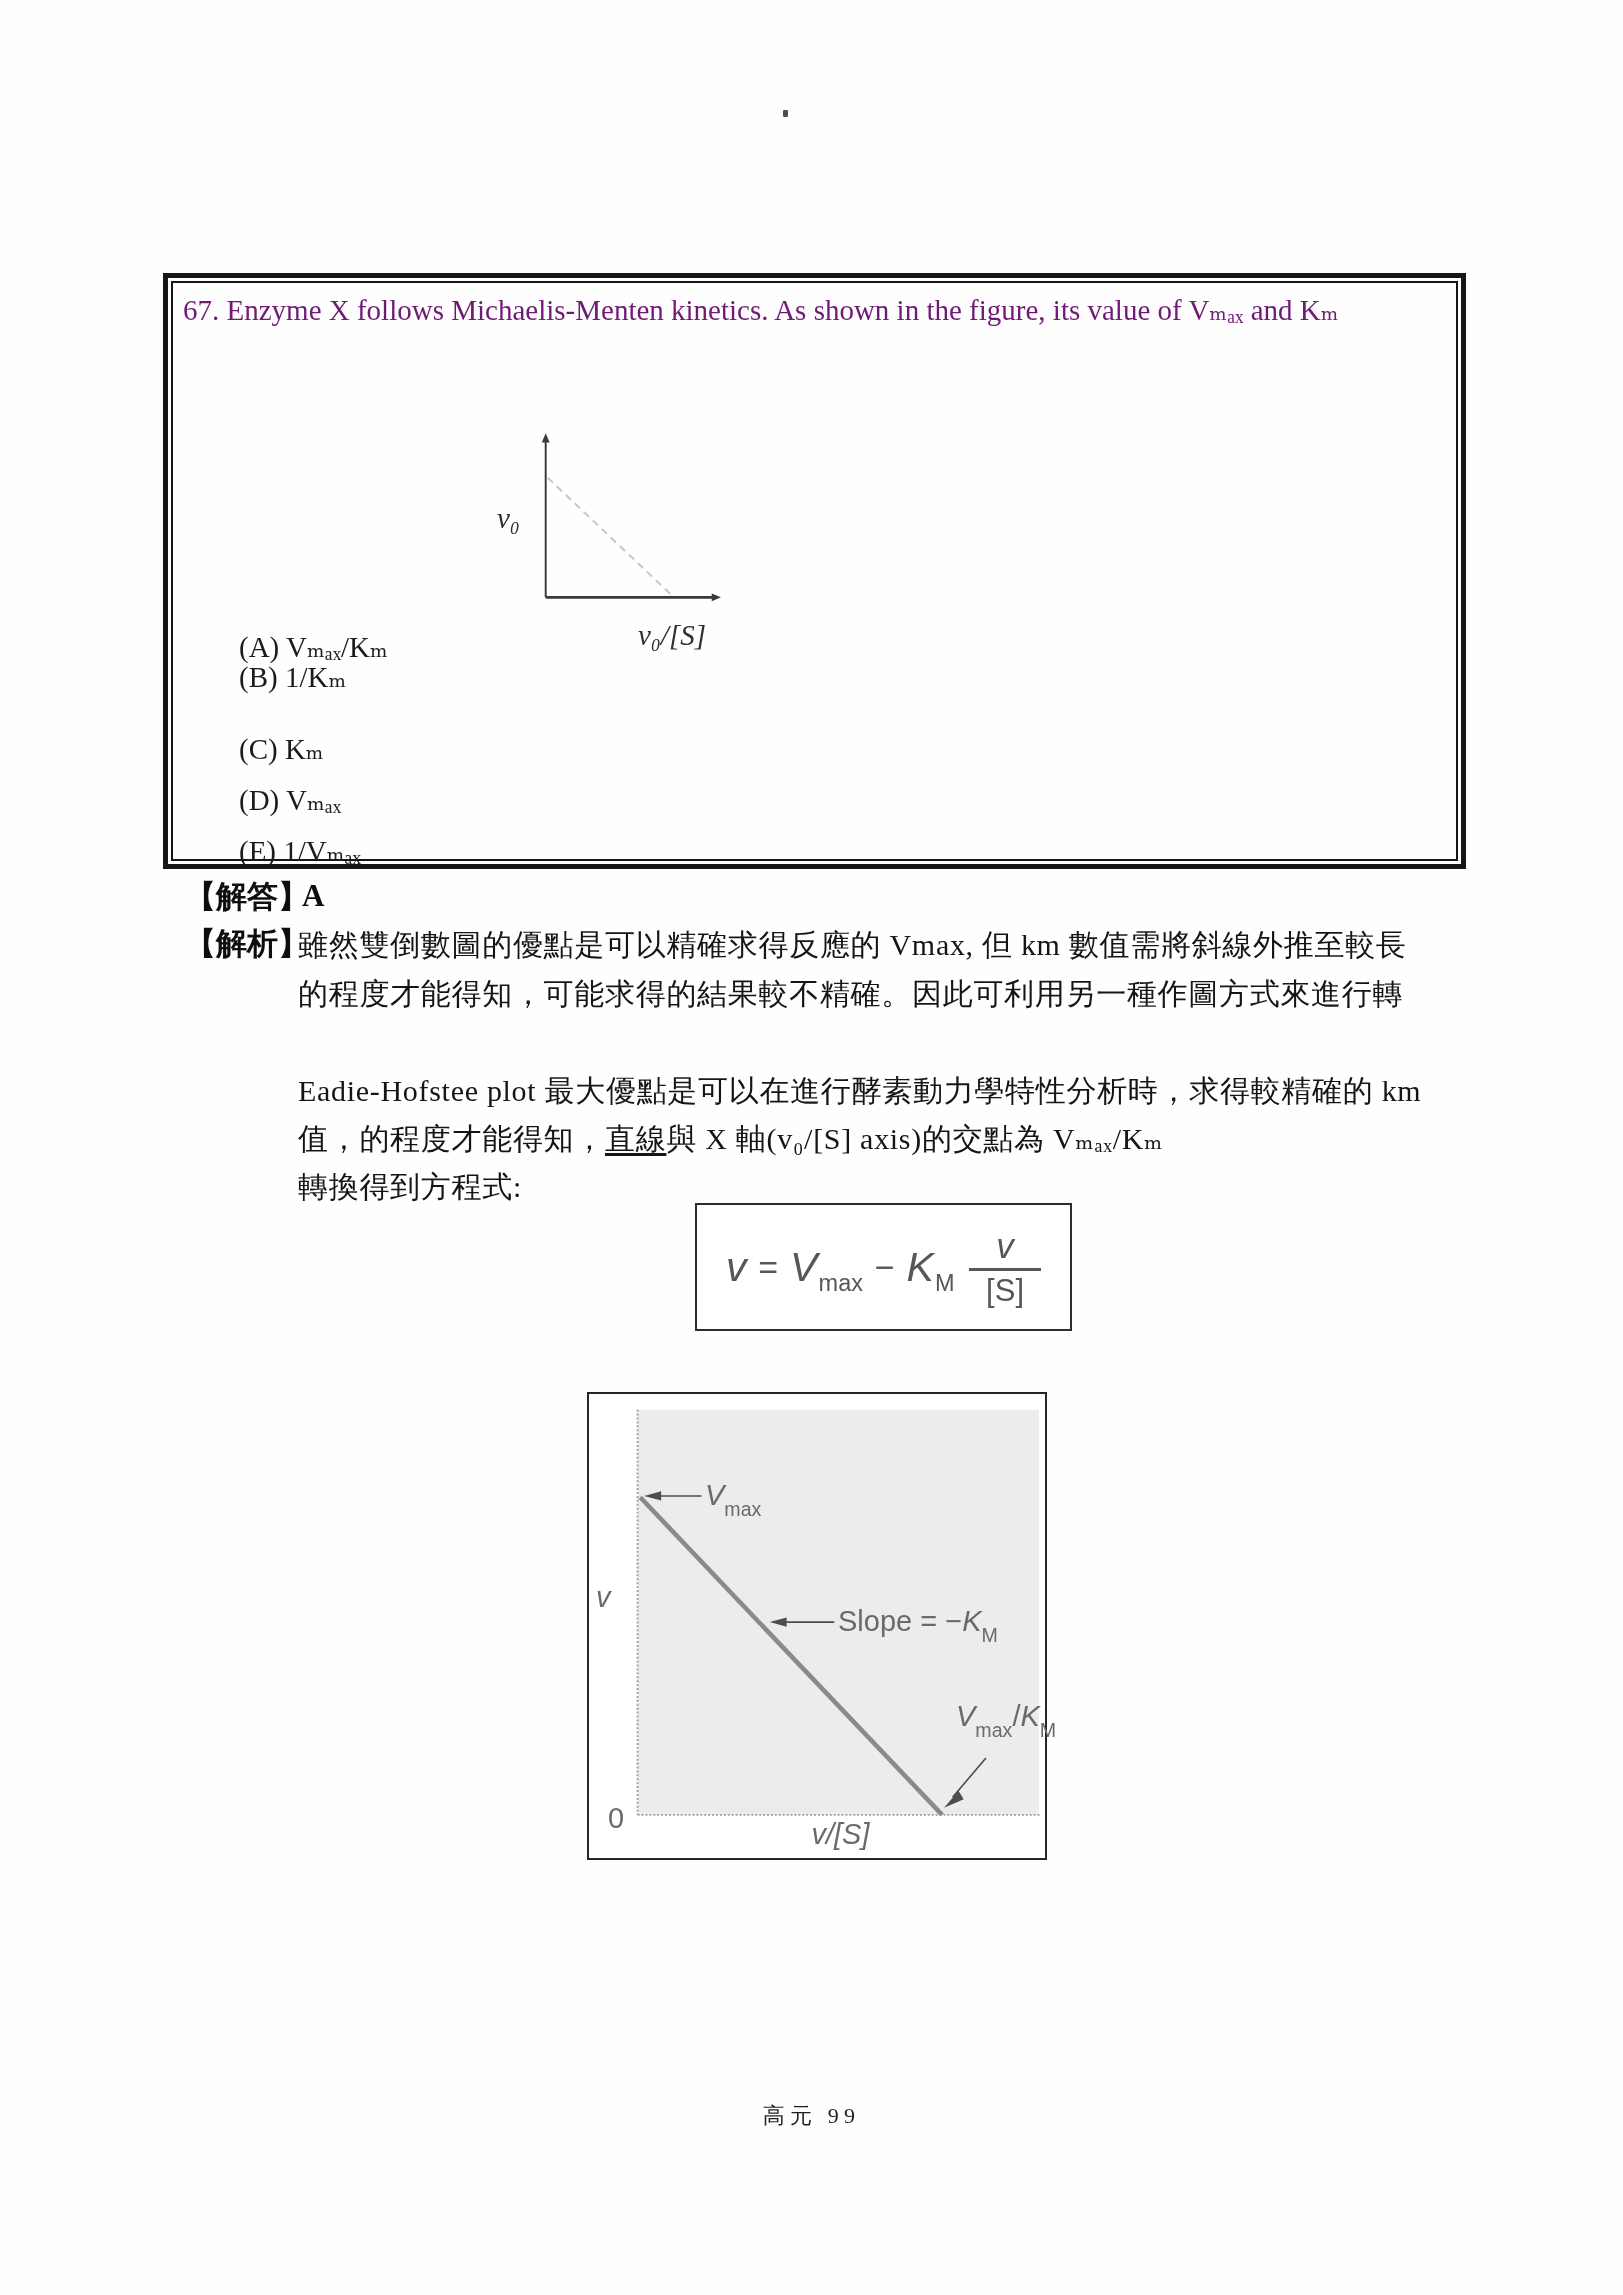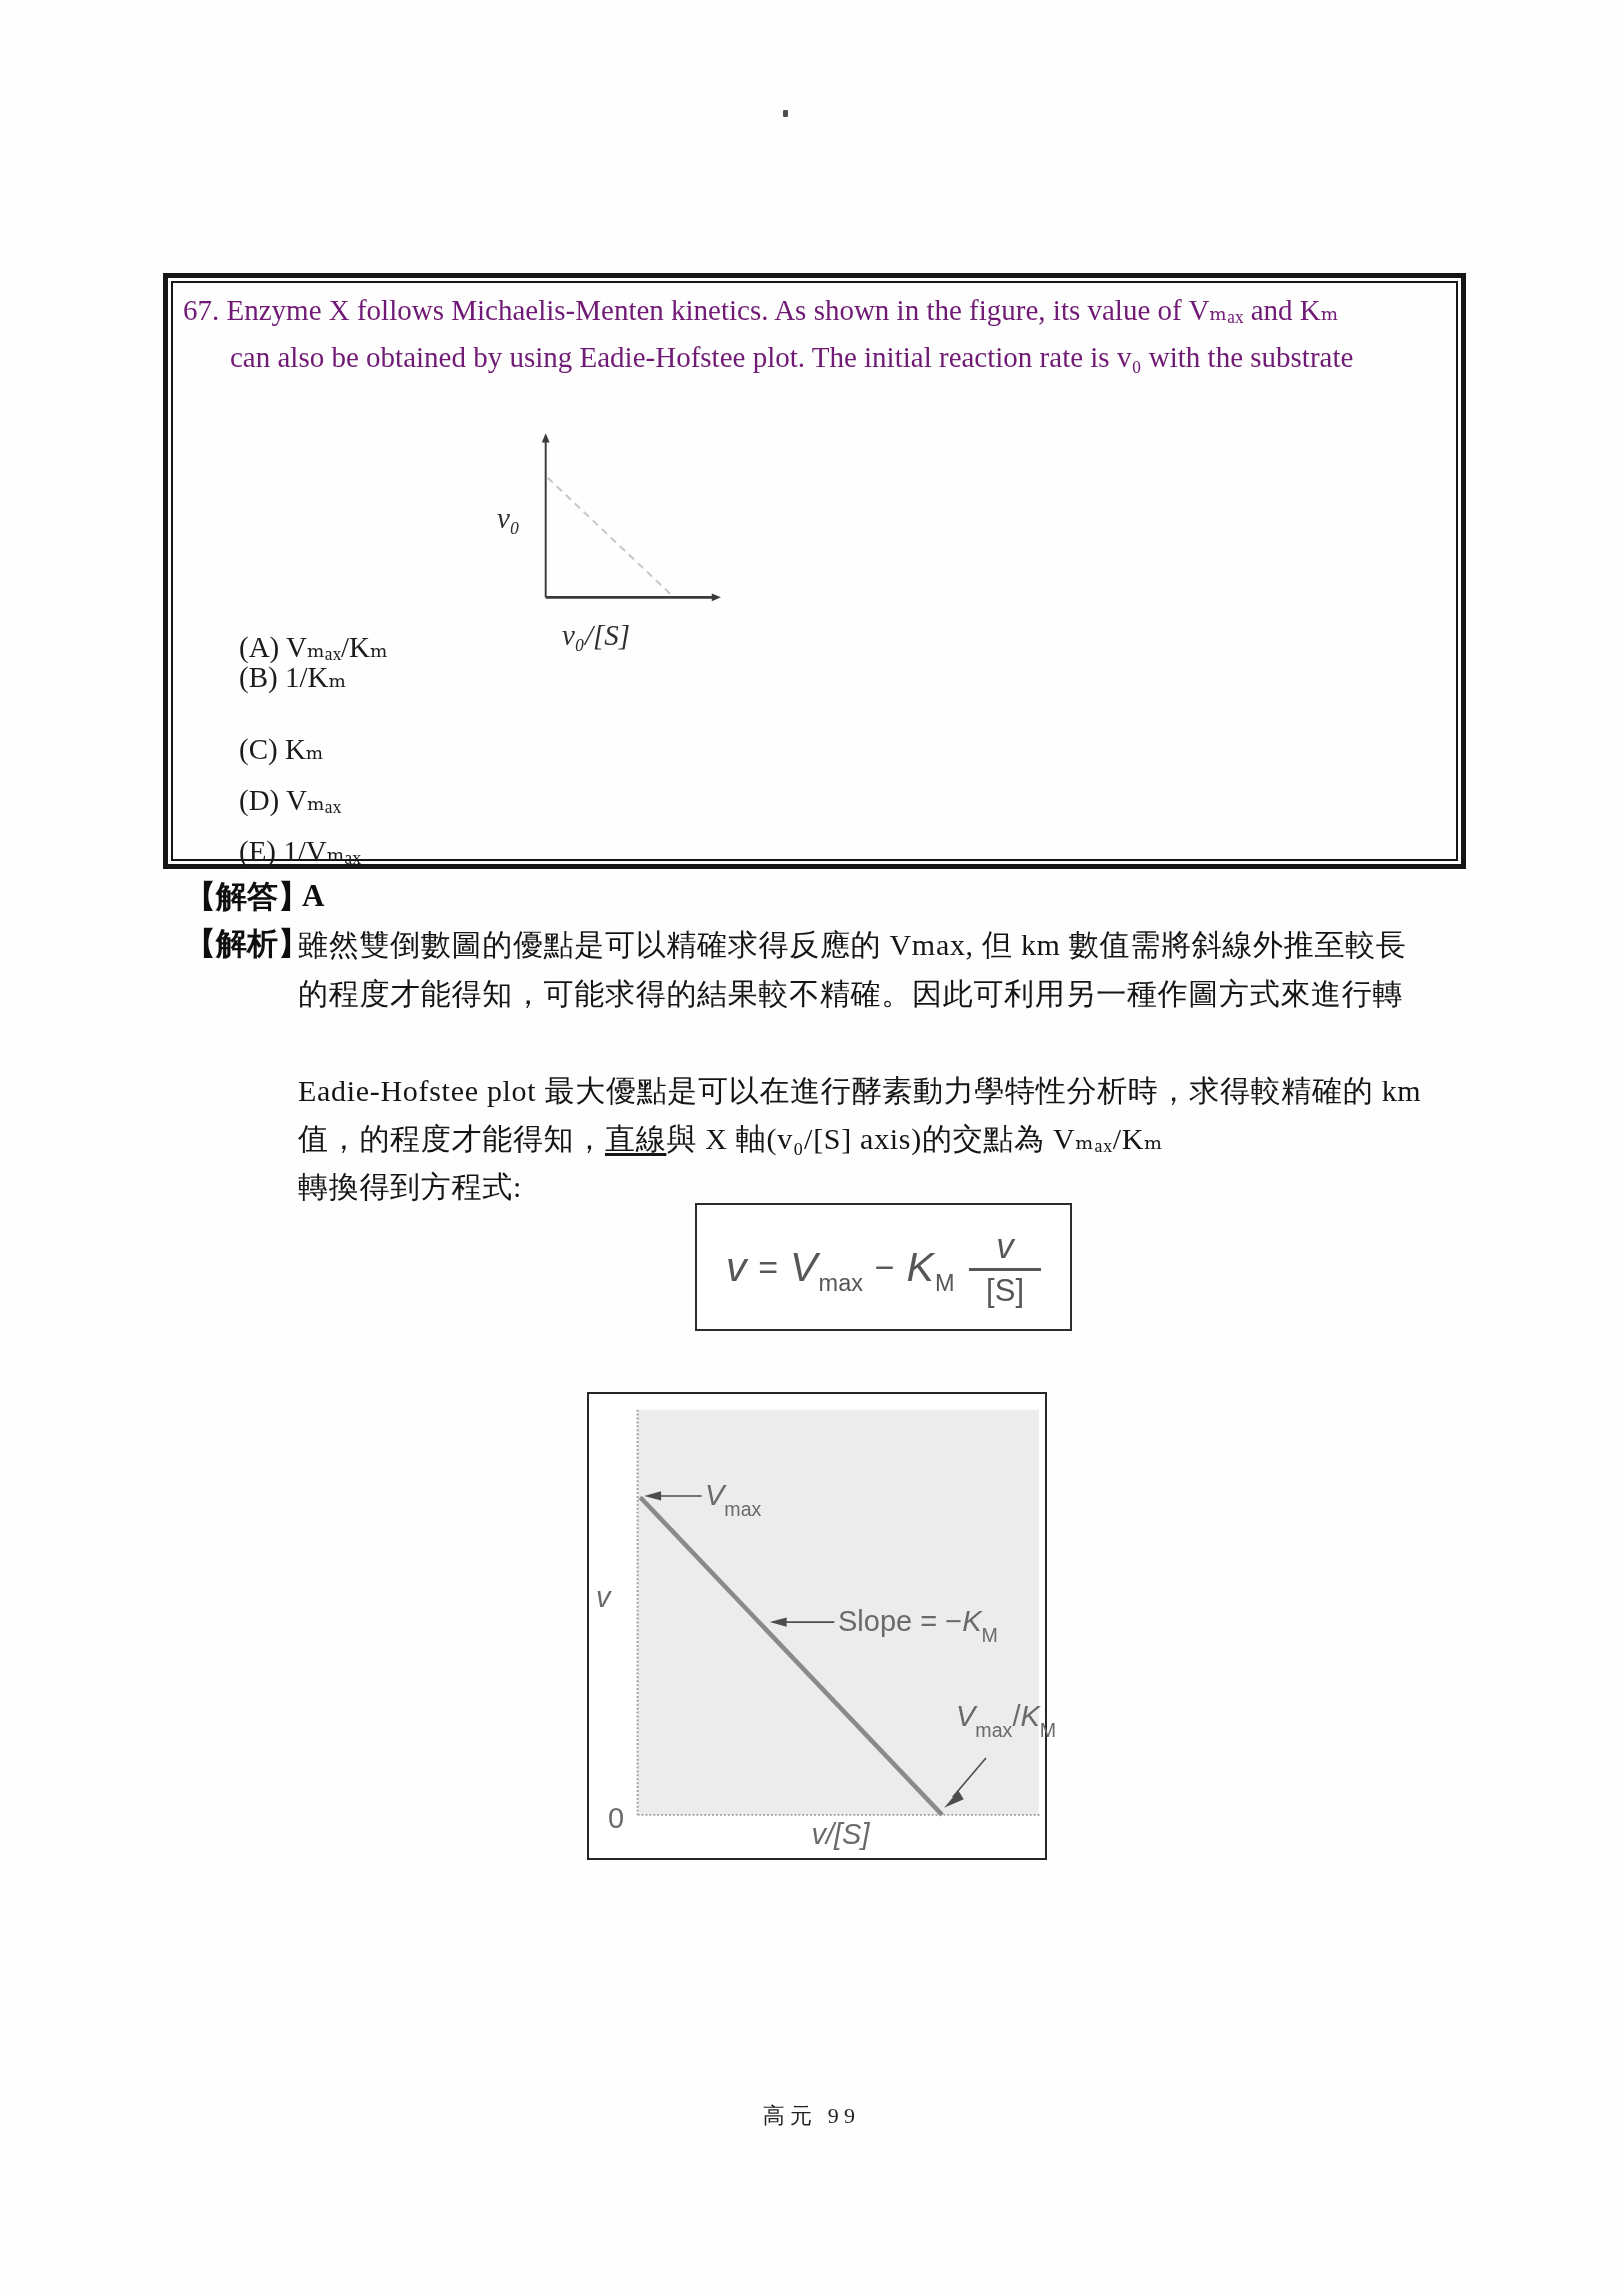--- a/index.html
+++ b/index.html
@@ -46,31 +46,30 @@
 
 <div class="page">
 
   <div class="abs stray-dot"></div>
 
   <div class="abs qbox">
     <div class="qbox-inner"></div>
   </div>
 
   <div class="abs serif qtext" style="left:183px; top:293px;">67. Enzyme X follows Michaelis-Menten kinetics. As shown in the figure, its value of Vₘₐₓ and Kₘ</div>
-  <div class="abs serif qtext" style="left:230px; top:341px;">can also be obtained by using Eadie-Hofstee plot. The initial reaction rate is v₀ with the substrate</div>
 
   <svg class="abs" style="left:484px; top:428px;" width="262" height="255" viewBox="0 0 400 390">
     <line x1="94" y1="259" x2="94" y2="16" stroke="#3a3a3a" stroke-width="3"></line>
     <polygon points="88,22 94,8 100,22" fill="#3a3a3a"></polygon>
     <line x1="94" y1="259" x2="352" y2="259" stroke="#3a3a3a" stroke-width="4"></line>
     <polygon points="348,253 362,259 348,265" fill="#3a3a3a"></polygon>
     <line x1="97" y1="76" x2="285" y2="254" stroke="#c6c6c6" stroke-width="3" stroke-dasharray="11 8"></line>
   </svg>
   <div class="abs serif fig-label" style="left:497px; top:502px;">v₀</div>
-  <div class="abs serif fig-label" style="left:562px; top:619px; width:144px; text-align:left;">v₀/[S]</div>
+  <div class="abs serif fig-label" style="left:562px; top:619px; width:144px; text-align:right;">v₀/[S]</div>
 
   <div class="abs serif opt" style="left:239px; top:630px;">(A) Vₘₐₓ/Kₘ</div>
   <div class="abs serif opt" style="left:239px; top:660px;">(B) 1/Kₘ</div>
   <div class="abs serif opt" style="left:239px; top:732px;">(C) Kₘ</div>
   <div class="abs serif opt" style="left:239px; top:783px;">(D) Vₘₐₓ</div>
   <div class="abs serif opt" style="left:239px; top:834px;">(E) 1/Vₘₐₓ</div>
 
   <div class="abs serif cjk-label" style="left:185px; top:876px;">【解答】</div>
   <div class="abs serif ans-val" style="left:302px; top:878px;">A</div>
 

